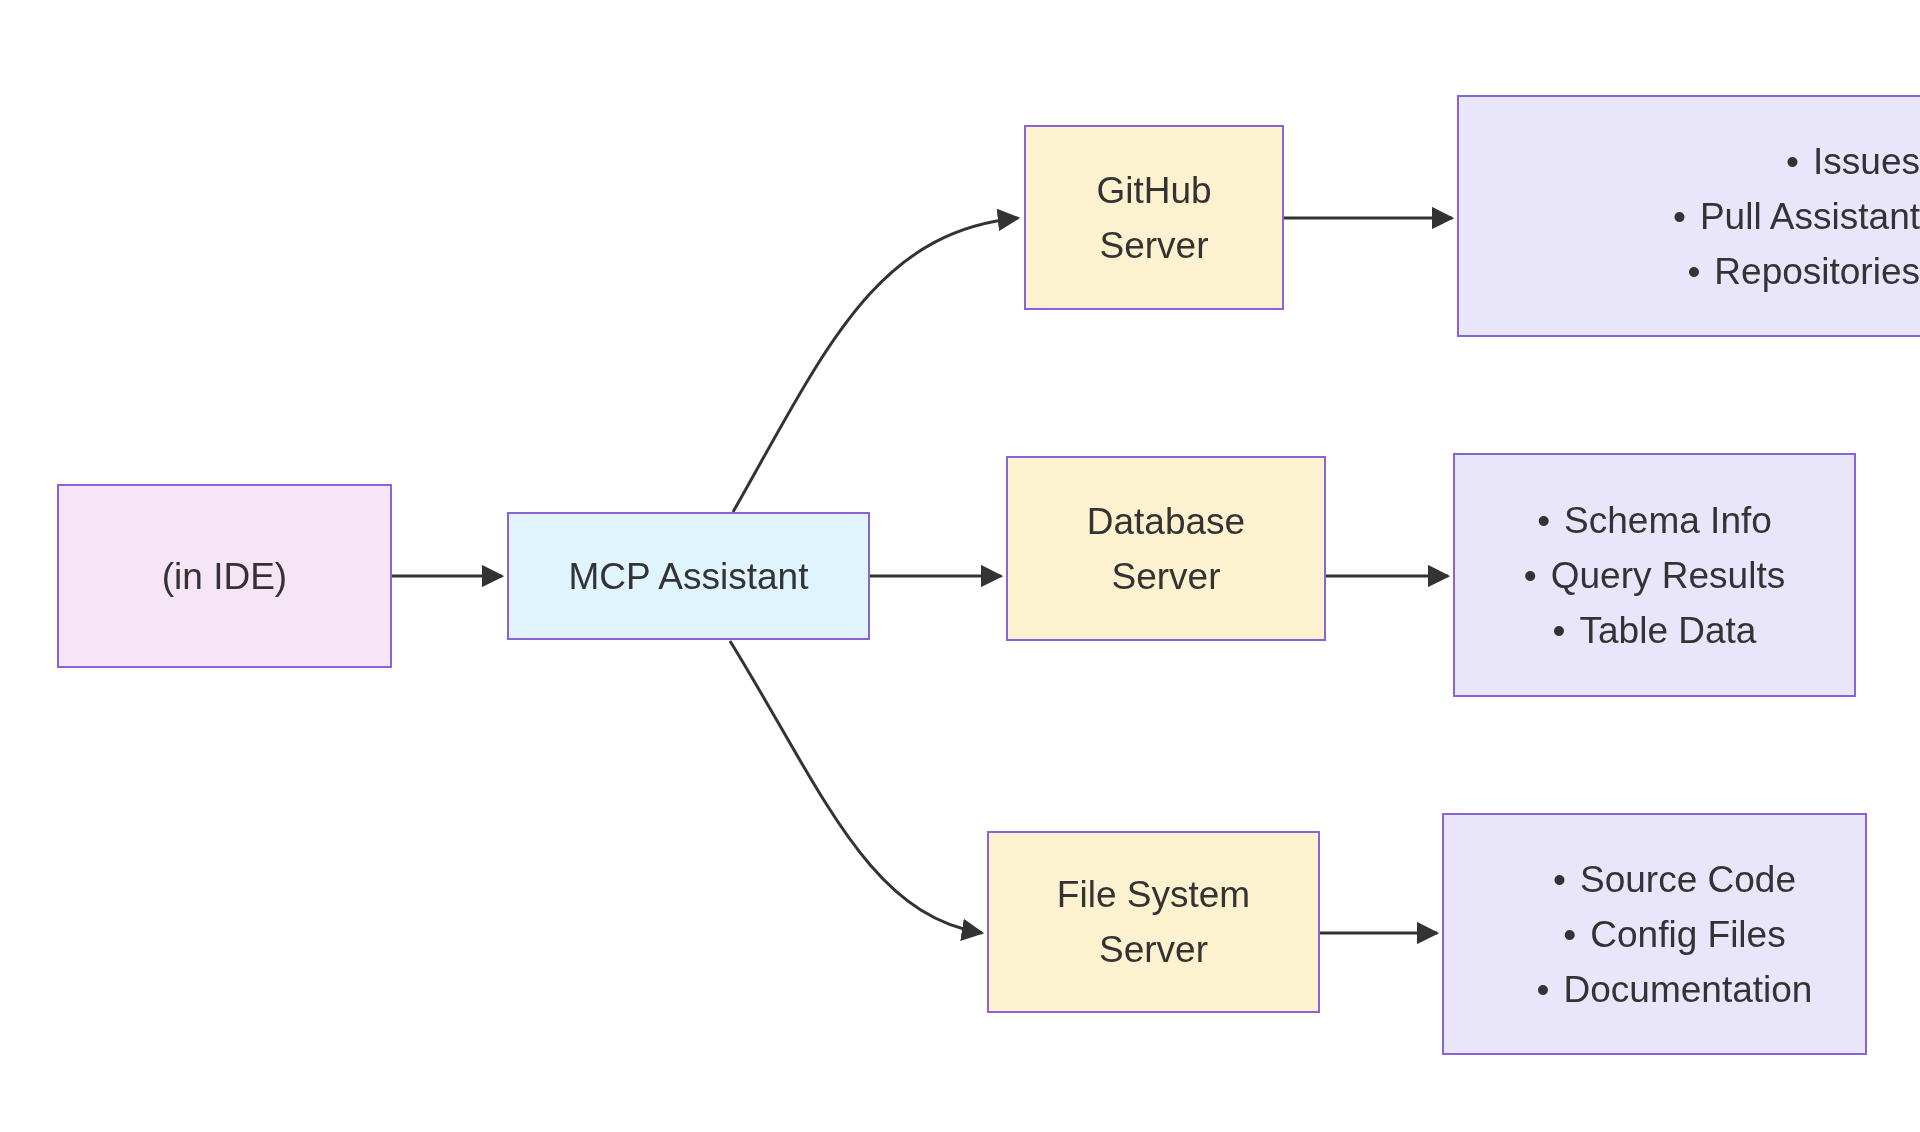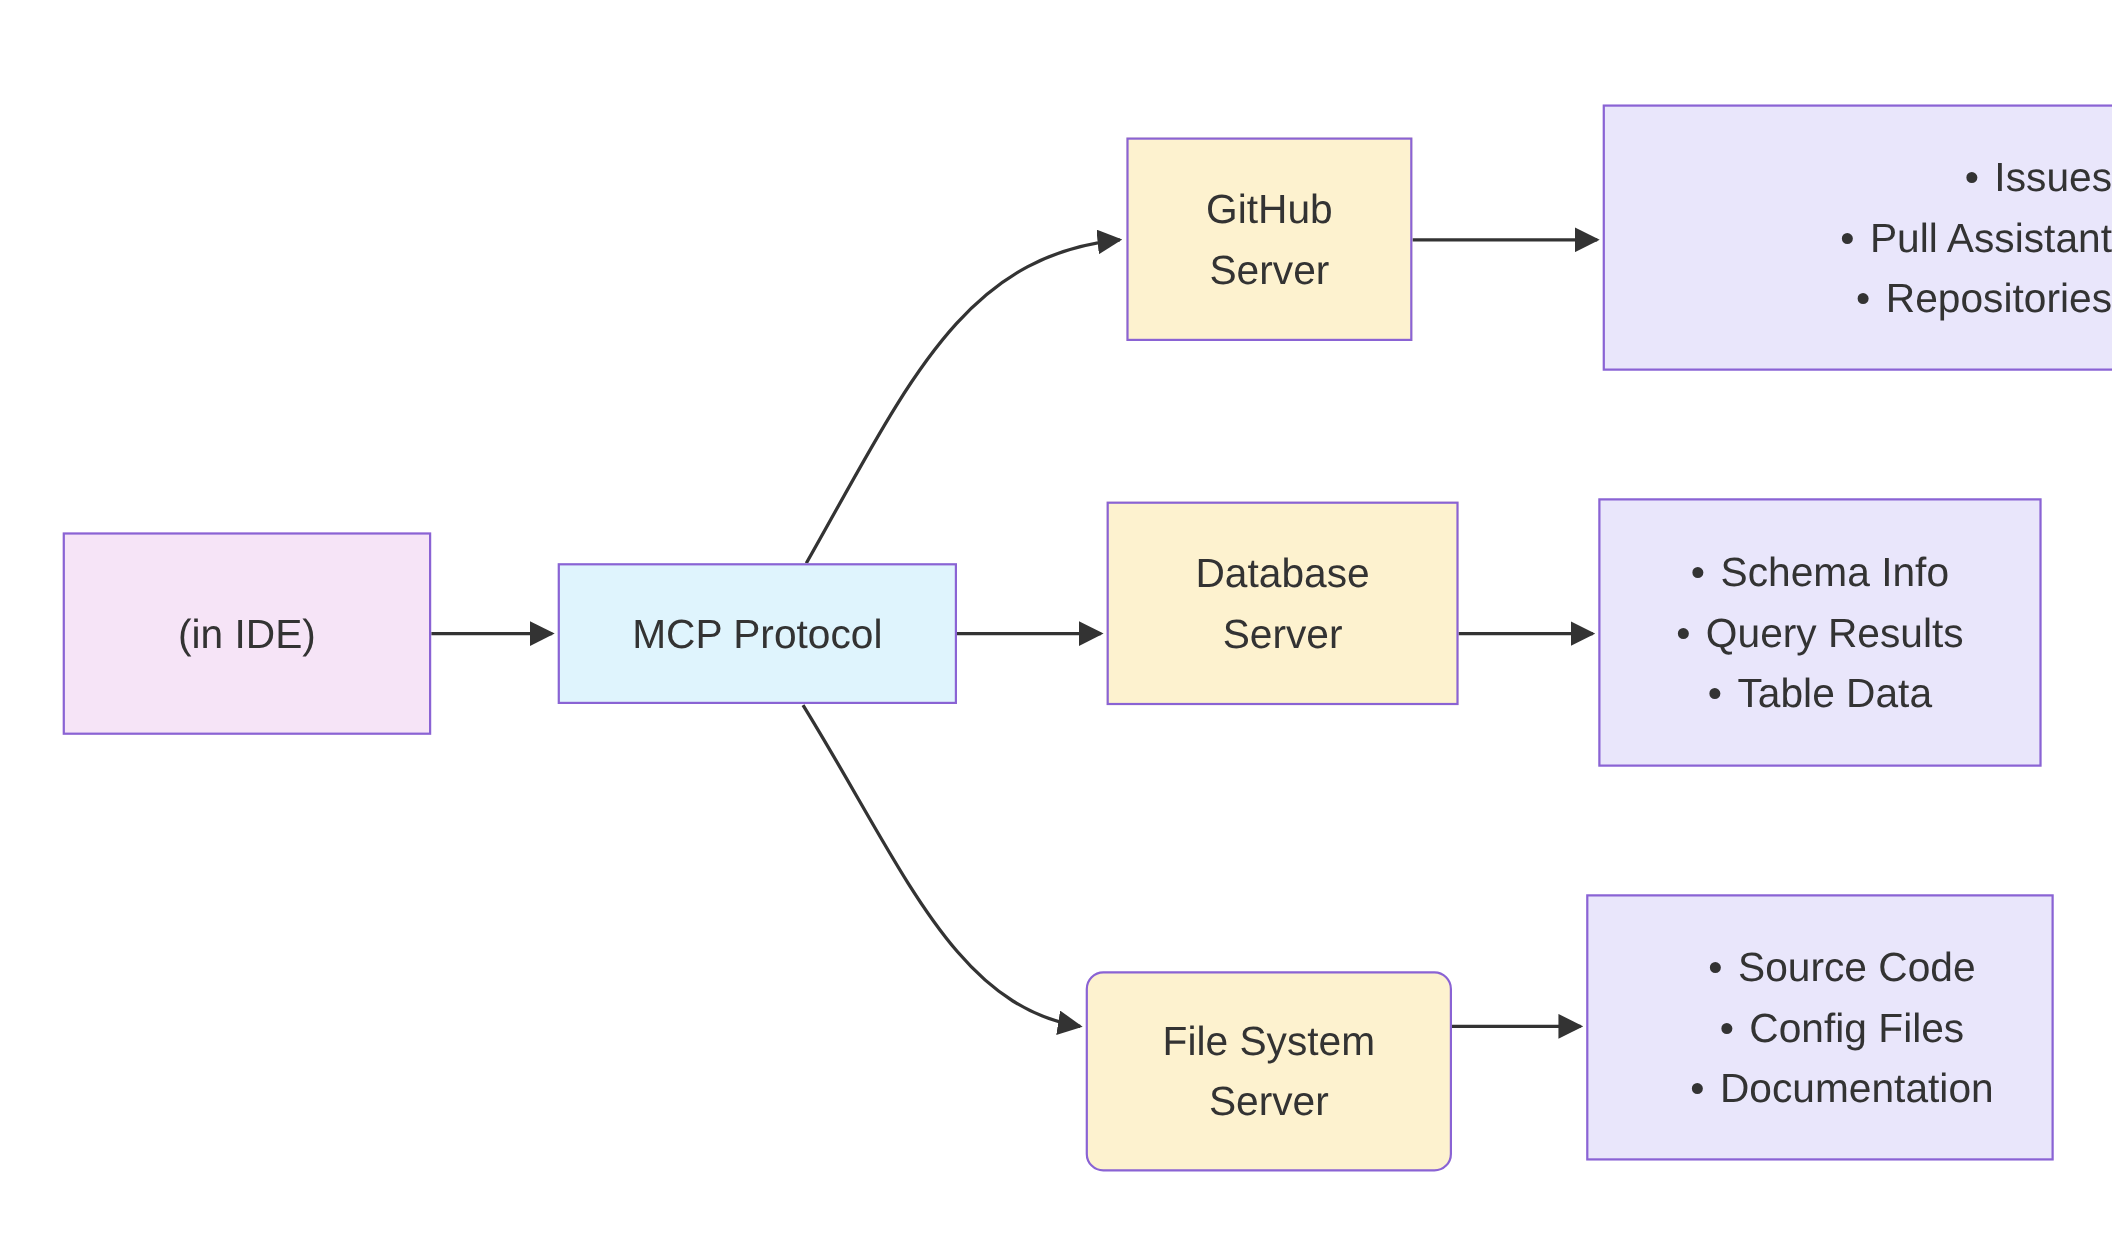--- a/index.html
+++ b/index.html
@@ -42,21 +42,21 @@
   }
   .node.ai       { background: var(--ai-fill); }
   .node.protocol { background: var(--protocol-fill); }
   .node.server   { background: var(--server-fill); }
   .node.results  { background: var(--results-fill); }
 
   .n-ai      { left: 57px;   top: 484px; width: 335px; height: 184px; }
   .n-mcp     { left: 507px;  top: 512px; width: 363px; height: 128px; }
   .n-github  { left: 1024px; top: 125px; width: 260px; height: 185px; }
   .n-db      { left: 1006px; top: 456px; width: 320px; height: 185px; }
-  .n-fs      { left: 987px;  top: 883px; width: 333px; height: 182px; border-radius: 16px; }
+  .n-fs      { left: 987px;  top: 831px; width: 333px; height: 182px; }
   .n-issues  { left: 1457px; top: 95px;  width: 465px; height: 242px; align-items: flex-end; }
   .n-schema  { left: 1453px; top: 453px; width: 403px; height: 244px; justify-content: center; }
   .n-source  { left: 1442px; top: 813px; width: 425px; height: 242px; padding-left: 40px; }
 
   .bullet-line { display: block; }
   .bullet { margin-right: 14px; }
 </style>
 </head>
 <body>
 
@@ -75,21 +75,21 @@
     <path d="M 1284 218 L 1452 218" fill="none" stroke="#333333" stroke-width="3" marker-end="url(#arrow)"></path>
     <path d="M 1302 576 L 1448 576" fill="none" stroke="#333333" stroke-width="3" marker-end="url(#arrow)"></path>
     <path d="M 1320 933 L 1437 933" fill="none" stroke="#333333" stroke-width="3" marker-end="url(#arrow)"></path>
   </svg>
 
   <div class="node ai n-ai">
     <span>(in IDE)</span>
   </div>
 
   <div class="node protocol n-mcp">
-    <span>MCP Protocol</span>
+    <span>MCP Assistant</span>
   </div>
 
   <div class="node server n-github">
     <span>GitHub</span>
     <span>Server</span>
   </div>
 
   <div class="node server n-db">
     <span>Database</span>
     <span>Server</span>

